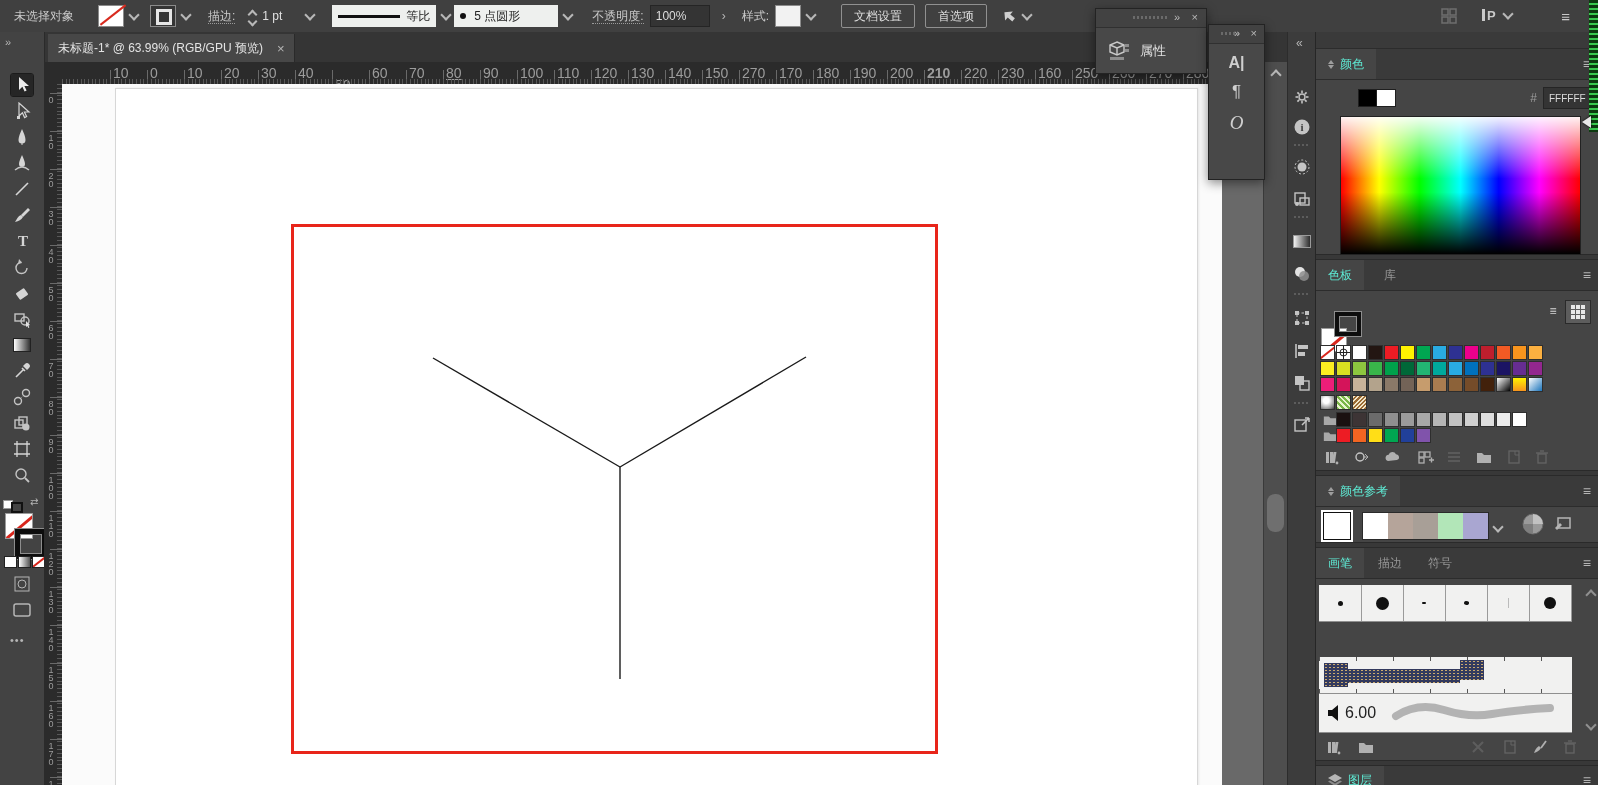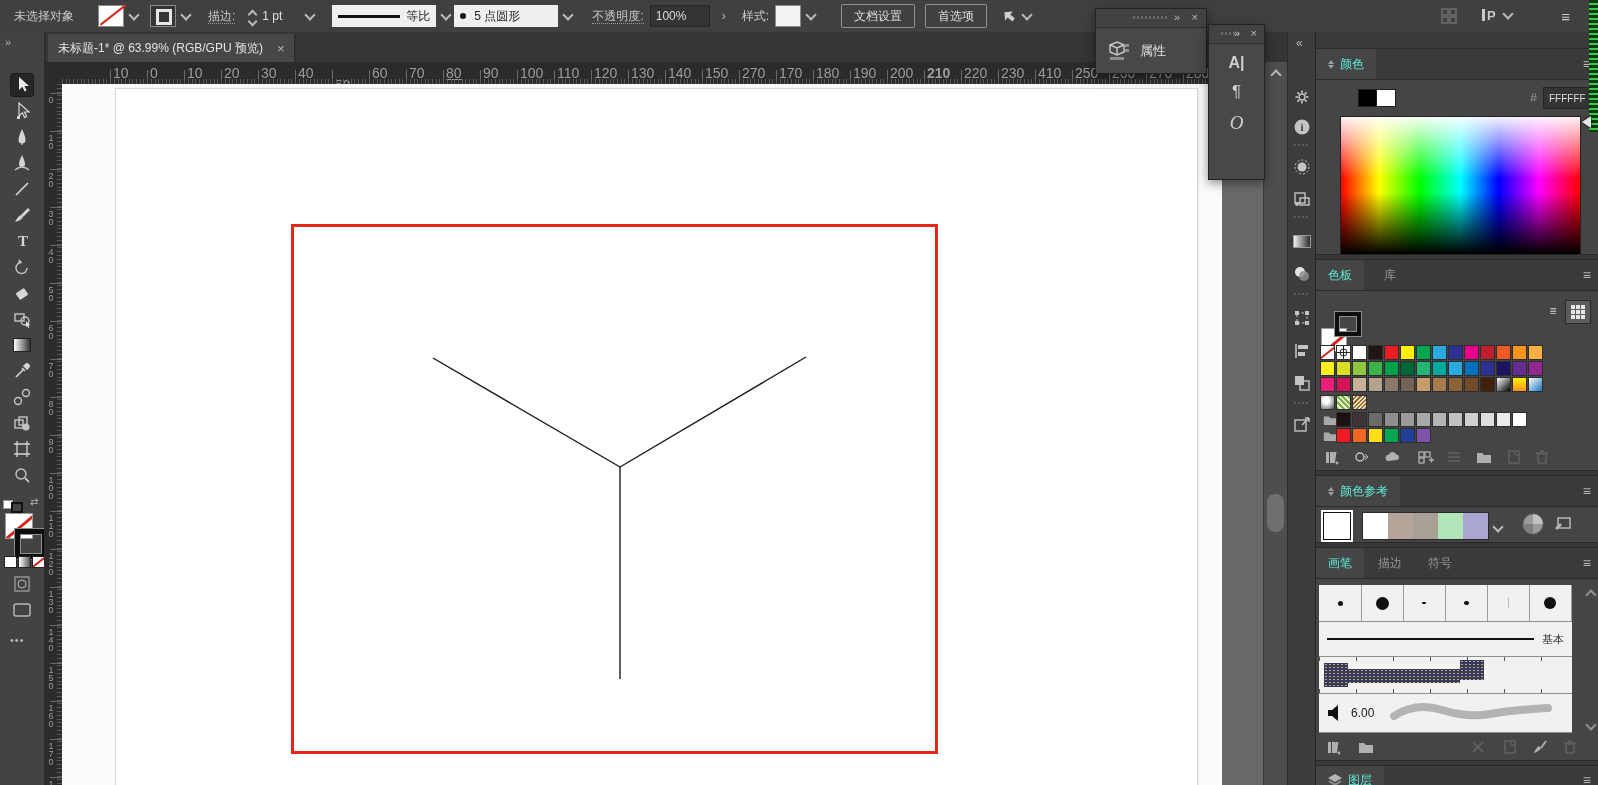--- a/index.html
+++ b/index.html
@@ -371,21 +371,21 @@
       <div class="hlab" style="left: 791px;">190</div>
       <div class="htick" style="left: 825px;"></div>
       <div class="hlab" style="left: 828px;">200</div>
       <div class="htick" style="left: 862px;"></div>
       <div class="hlab" style="left: 865px; font-weight: bold;">210</div>
       <div class="htick" style="left: 899px;"></div>
       <div class="hlab" style="left: 902px;">220</div>
       <div class="htick" style="left: 936px;"></div>
       <div class="hlab" style="left: 939px;">230</div>
       <div class="htick" style="left: 973px;"></div>
-      <div class="hlab" style="left: 976px;">410</div>
+      <div class="hlab" style="left: 976px;">160</div>
       <div class="htick" style="left: 1010px;"></div>
       <div class="hlab" style="left: 1013px;">250</div>
       <div class="htick" style="left: 1047px;"></div>
       <div class="hlab" style="left: 1050px;">260</div>
       <div class="htick" style="left: 1084px;"></div>
       <div class="hlab" style="left: 1087px;">270</div>
       <div class="htick" style="left: 1121px;"></div>
       <div class="hlab" style="left: 1124px;">280</div>
       <div class="htick" style="left: 1158px;"></div>
     </div>
@@ -817,38 +817,34 @@
             <span class="bdot" style="width: 5px; height: 4px; background: rgb(17, 17, 17); border-radius: 60% 40% 55% 45%; transform: rotate(20deg);"></span>
           </div>
           <div class="bcell" style="left: 168px; width: 42px;">
             <span style="width: 1px; height: 10px; background: rgb(187, 187, 187);"></span>
           </div>
           <div class="bcell" style="left: 210px; width: 42px;">
             <span class="bdot" style="width: 12px; height: 12px;"></span>
           </div>
         </div>
 
-      <div class="brushrow" style="top:74px;height:34px;display:flex;align-items:center">
-        <span style="flex:1;height:2px;background:#111;margin-left:8px"></span>
-        <span style="color:#333;margin:0 8px;font-size:11px">基本</span>
-      </div>
 
       <div class="brushrow" id="patternrow" style="top:109px;height:36px">
         <div class="ticks" style="top:0"></div>
           <div class="ticks" style="bottom:0"></div>
         <div class="blk" style="left:5px;top:6px;width:24px;height:24px"></div>
         <div class="blk" style="left:29px;top:12px;width:112px;height:14px"></div>
         <div class="blk" style="left:141px;top:3px;width:24px;height:20px"></div>
       </div>
 
       <div class="brushrow" style="top:146px;height:38px;display:flex;align-items:center">
         <svg width="18" height="16" viewBox="0 0 18 16" style="margin-left:8px">
           <path d="M1,5 h4 l6,-5 v16 l-6,-5 h-4 z" fill="#111"></path>
         </svg>
-        <span style="color:#222;margin-left:6px;font-size:12px">6.00</span>
+        <span style="color:#222;font-size:16px">6.00</span>
         <svg width="170" height="30" viewBox="0 0 170 30" style="margin-left:14px">
           <path d="M6,18 q22,-14 48,-6 t48,4 t58,-6" fill="none" stroke="#a8a8a8" stroke-width="8" stroke-linecap="round" opacity="0.85"></path>
         </svg>
       </div>
       <span class="bscroll" style="top:40px">
           <i class="cv up" style="border-color:#909090"></i>
         </span>
       <span class="bscroll" style="top:176px">
           <i class="cv" style="border-color:#909090"></i>
         </span>

